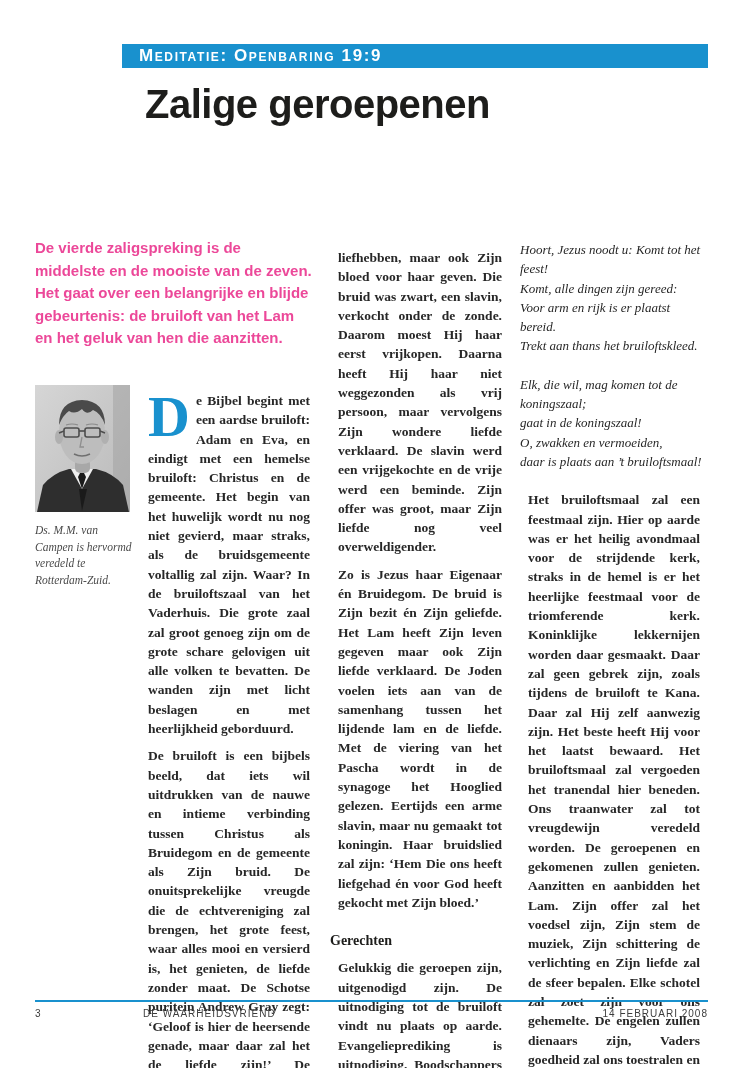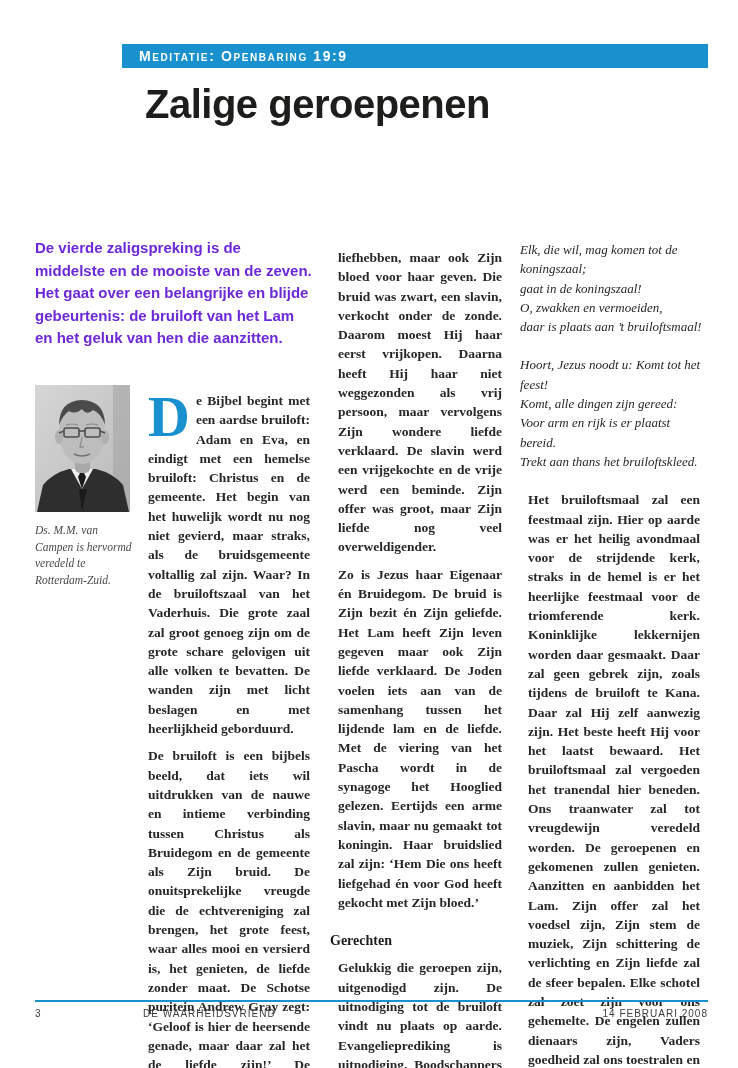--- a/index.html
+++ b/index.html
@@ -5,36 +5,36 @@
   html,body { margin:0; padding:0; background:#e8e8e8; }
   .page {
     position:relative; width:738px; height:1068px; margin:0 auto;
     background:#ffffff; overflow:hidden;
     font-family:"Liberation Serif", serif; color:#262626;
   }
   .kicker {
     position:absolute; left:122px; top:44px; width:586px; height:24px;
     background:#1991ce; color:#ffffff; box-sizing:border-box;
     font-family:"Liberation Sans", sans-serif; font-weight:bold;
-    font-variant:small-caps; font-size:14px; letter-spacing:1.6px;
+    font-variant:small-caps; font-size:17px; letter-spacing:1.6px;
     line-height:24px; padding-left:17px;
   }
   .title {
     position:absolute; left:137px; top:74px; margin:8px;
     font-family:"Liberation Sans", sans-serif; font-weight:bold;
     font-size:40px; letter-spacing:-0.5px; color:#1d1d1b;
   }
   .subtitle {
     position:absolute; left:140px; top:143px; width:560px; margin:0;
     font-style:italic; font-size:19px; line-height:33px; color:#1d1d1b;
   }
   .intro {
     position:absolute; left:35px; top:237px; width:280px;
     font-family:"Liberation Sans", sans-serif; font-weight:bold;
-    font-size:15px; line-height:22.5px; color:#6d28d9;
+    font-size:15px; line-height:22.5px; color:#ec4899;
   }
   .photo {
     position:absolute; left:35px; top:385px; width:95px; height:127px;
     display:block;
   }
   .caption {
     position:absolute; left:35px; top:522px; width:100px;
     font-style:italic; font-size:11.5px; line-height:16.5px; color:#4a4a4a;
   }
   .col {
@@ -129,22 +129,22 @@
       <p class="body-p">De bruiloft is een bijbels beeld, dat iets wil uitdrukken van de nauwe en intieme verbinding tussen Christus als Bruidegom en de gemeente als Zijn bruid. De onuitsprekelijke vreugde die de echtvereniging zal brengen, het grote feest, waar alles mooi en versierd is, het genieten, de liefde zonder maat. De Schotse puritein Andrew Gray zegt: ‘Geloof is hier de heersende genade, maar daar zal het de liefde zijn!’ De Bruidegom wordt het Lam genoemd. Het is Zijn bruiloft. De bruid komt geen eer toe; Hij staat in het middelpunt van de belangstelling.</p>
       <h3 class="subhead">Dubbele verhouding</h3>
     </div>
   <div class="col col2">
       <p class="body-p">liefhebben, maar ook Zijn bloed voor haar geven. Die bruid was zwart, een slavin, verkocht onder de zonde. Daarom moest Hij haar eerst vrijkopen. Daarna heeft Hij haar niet weggezonden als vrij persoon, maar vervolgens Zijn wondere liefde verklaard. De slavin werd een vrijgekochte en de vrije werd een beminde. Zijn offer was groot, maar Zijn liefde nog veel overweldigender.</p>
       <p class="body-p">Zo is Jezus haar Eigenaar én Bruidegom. De bruid is Zijn bezit én Zijn geliefde. Het Lam heeft Zijn leven gegeven maar ook Zijn liefde verklaard. De Joden voelen iets aan van de samenhang tussen het lijdende lam en de liefde. Met de viering van het Pascha wordt in de synagoge het Hooglied gelezen. Eertijds een arme slavin, maar nu gemaakt tot koningin. Haar bruidslied zal zijn: ‘Hem Die ons heeft liefgehad én voor God heeft gekocht met Zijn bloed.’</p>
       <h3 class="subhead">Gerechten</h3>
       <p class="body-p">Gelukkig die geroepen zijn, uitgenodigd zijn. De uitnodiging tot de bruiloft vindt nu plaats op aarde. Evangelieprediking is uitnodiging. Boodschappers gaan uit in de heggen en stegen en nodigen tot het feestmaal dat aanstaande is: Hoort, Jezus noodt u, kom tot het feest. Wat doen we met de uitnodiging? Erop ingaan of afslaan? Negeren, afweren of erop reageren door te komen, in geloof, tot Hem? Gelukkig die geroepen én gekomen zijn. De menukaarten staan al klaar met de namen van de genodigden erop, maar de stoelen blijven leeg. De naamkaartjes zijn felle aanklachten tegen de genodigden die niet gekomen zijn. Er was plaats, ook voor hen met name. Maar hun prioriteiten lagen ergens anders.</p>
     </div>
   <div class="col col3">
+      <div class="poem">Hoort, Jezus noodt u: Komt tot het feest!<br>Komt, alle dingen zijn gereed:<br>Voor arm en rijk is er plaatst bereid.<br>Trekt aan thans het bruiloftskleed.</div>
       <div class="poem">Elk, die wil, mag komen tot de koningszaal;<br>gaat in de koningszaal!<br>O, zwakken en vermoeiden,<br>daar is plaats aan ’t bruiloftsmaal!</div>
-      <div class="poem">Hoort, Jezus noodt u: Komt tot het feest!<br>Komt, alle dingen zijn gereed:<br>Voor arm en rijk is er plaatst bereid.<br>Trekt aan thans het bruiloftskleed.</div>
       <p class="body-p">Het bruiloftsmaal zal een feestmaal zijn. Hier op aarde was er het heilig avondmaal voor de strijdende kerk, straks in de hemel is er het heerlijke feestmaal voor de triomferende kerk. Koninklijke lekkernijen worden daar gesmaakt. Daar zal geen gebrek zijn, zoals tijdens de bruiloft te Kana. Daar zal Hij zelf aanwezig zijn. Het beste heeft Hij voor het laatst bewaard. Het bruiloftsmaal zal vergoeden het tranendal hier beneden. Ons traanwater zal tot vreugdewijn veredeld worden. De geroepenen en gekomenen zullen genieten. Aanzitten en aanbidden het Lam. Zijn offer zal het voedsel zijn, Zijn stem de muziek, Zijn schittering de verlichting en Zijn liefde zal de sfeer bepalen. Elke schotel zal zoet zijn voor ons gehemelte. De engelen zullen dienaars zijn, Vaders goedheid zal ons toestralen en de Zoon Zelf zal ons verwelkomen. Echt, het allerbeste komt nog. Zal mijn ziel, mijn gezin, mijn gemeente aan Zijn tafel mogen aanzitten? De uitnodiging ligt er! Zijn we als kerkgangers feestgangers, op weg naar die blijde zalen? Zien we er een beetje blij uit wegens dat blijde vooruitzicht? Het heerlijkste is niet dat ik er zal zijn, maar dat Hij er is! Het Lam is waard te ontvangen, aanbidding, eer en dankb’re lofgezangen!</p>
     </div>
 
   <div class="footer-line"></div>
   <div class="footer">
     <span class="pagenum">3</span>
     <span class="pub">DE WAARHEIDSVRIEND</span>
     <span class="date">14 FEBRUARI 2008</span>
   </div>
 

